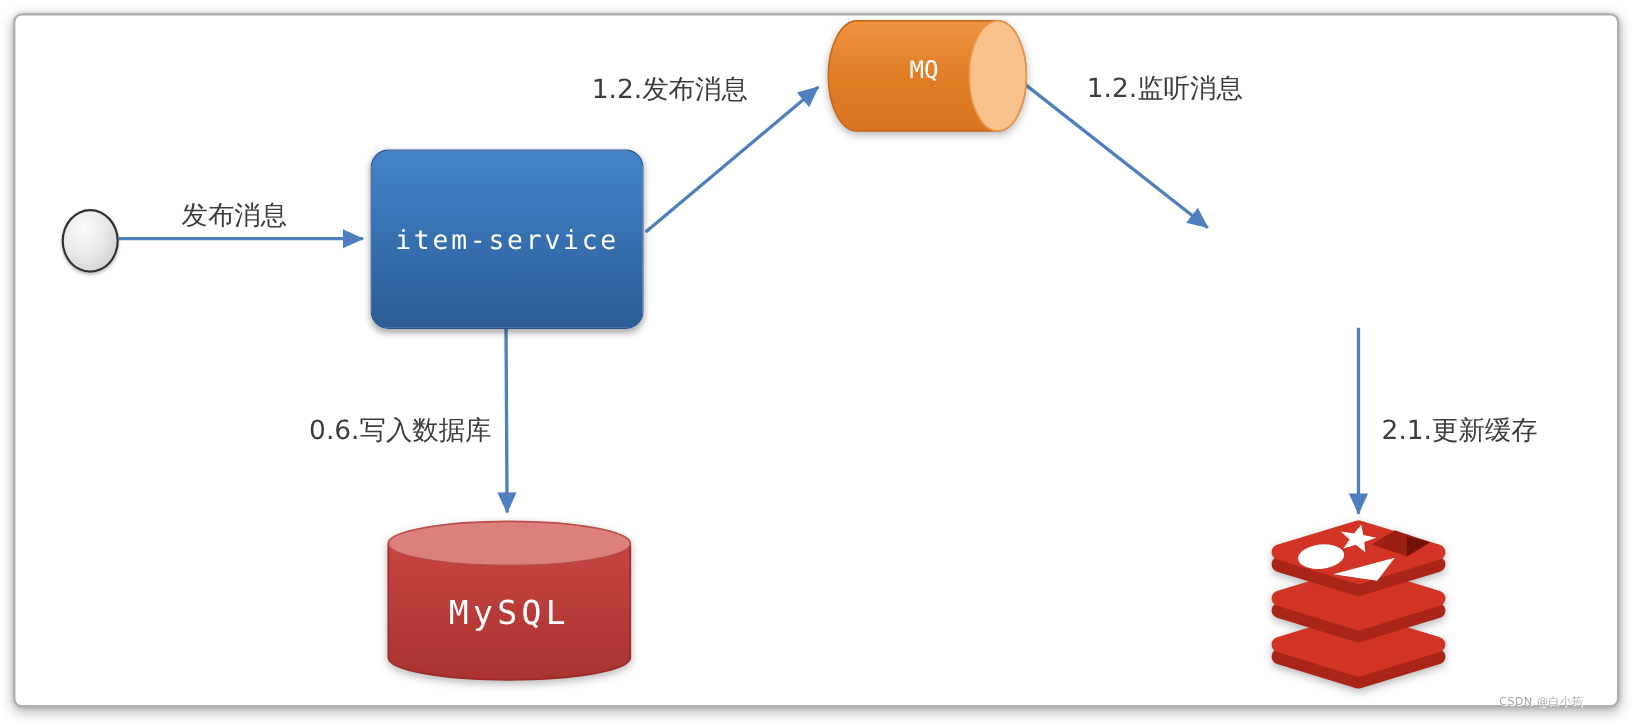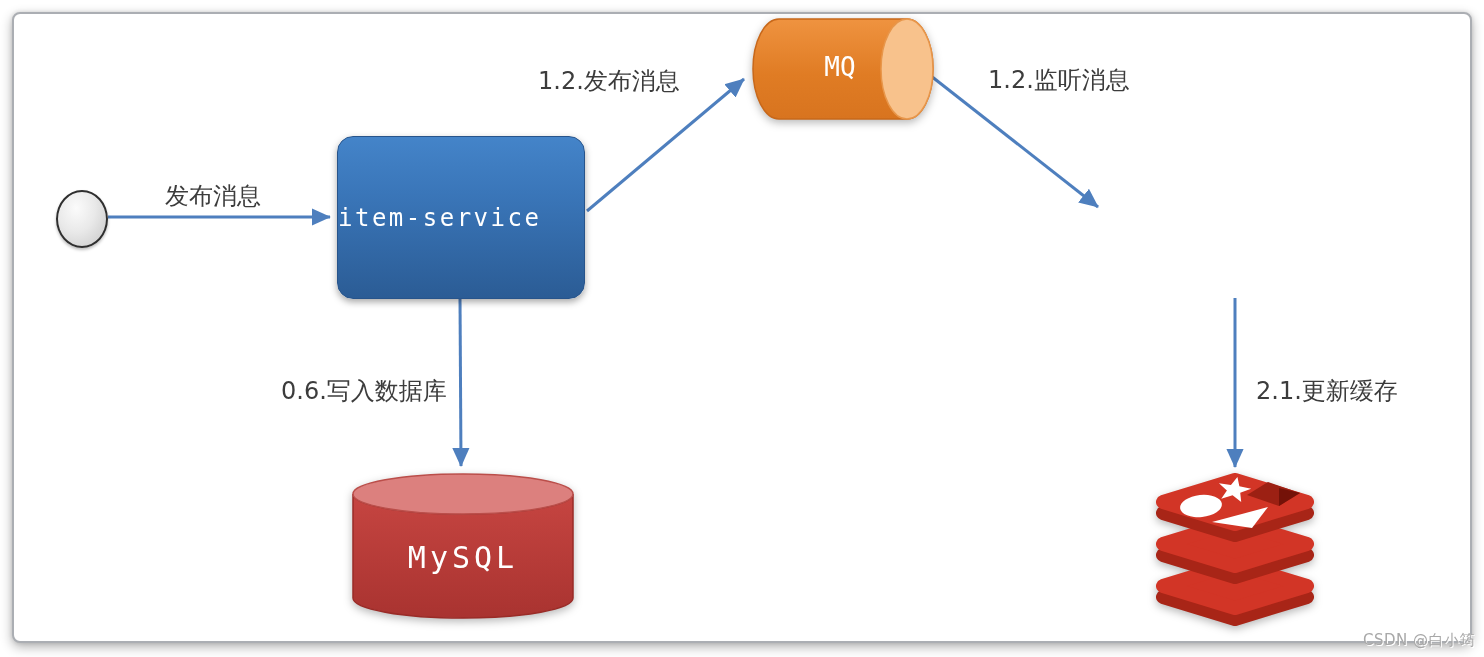--- a/index.html
+++ b/index.html
@@ -7,21 +7,21 @@
     position:relative;width:1484px;height:657px;overflow:hidden;
     font-family:"DejaVu Sans","Liberation Sans",sans-serif;
     background:#ffffff;
   }
   .frame{
     position:absolute;left:12px;top:12px;width:1456px;height:627px;
     background:#ffffff;border:2px solid #abaeb3;border-radius:8px;
     box-shadow:0 4px 12px rgba(0,0,0,.30),0 0 4px rgba(0,0,0,.12);
   }
   .arrow-layer{position:absolute;left:0;top:0;width:1484px;height:657px;pointer-events:none;}
-  .node{position:absolute;display:flex;align-items:center;justify-content:flex-start;}
+  .node{position:absolute;display:flex;align-items:center;justify-content:center;}
   .service-box{
     width:246px;height:161px;border-radius:16px;
     background:linear-gradient(180deg,#4484c9 0%,#3a76b9 35%,#2b5c95 100%);
     border:1px solid #27548b;
     box-shadow:0 3px 7px rgba(0,0,0,.35);
     color:#ffffff;font-family:"DejaVu Sans Mono","Liberation Mono",monospace;
     font-size:24px;letter-spacing:2.5px;
   }
   .start-ellipse{
     width:48px;height:54px;border-radius:50%;
@@ -31,21 +31,21 @@
   }
   .cyl-label{
     position:absolute;color:#ffffff;
     font-family:"DejaVu Sans Mono","Liberation Mono",monospace;
     text-align:center;pointer-events:none;
   }
   .edge-label{
     position:absolute;color:#3c3c3c;font-size:24px;white-space:nowrap;
   }
   .watermark{
-    position:absolute;left:1363px;top:631px;font-size:15px;color:#a8a8a8;
+    position:absolute;left:1363px;top:631px;font-size:10px;color:#a8a8a8;
     text-shadow:1px 1px 0 #ffffff;white-space:nowrap;letter-spacing:.5px;
   }
   .shape-svg{position:absolute;filter:drop-shadow(0 3px 4px rgba(0,0,0,.28));}
 </style>
 </head>
 <body>
 
 <div class="stage">
 
   <div class="frame"></div>
@@ -76,21 +76,21 @@
     <defs>
       <linearGradient id="mqg" x1="0" y1="0" x2="0" y2="1">
         <stop offset="0" stop-color="#ef9340"></stop>
         <stop offset="0.55" stop-color="#e07c24"></stop>
         <stop offset="1" stop-color="#d8741f"></stop>
       </linearGradient>
     </defs>
     <path d="M34,3 A26,50 0 0 0 8,53 A26,50 0 0 0 34,103 L162,103 A26,50 0 0 0 188,53 A26,50 0 0 0 162,3 Z" fill="url(#mqg)" stroke="#c8681a" stroke-width="1.5"></path>
     <ellipse cx="162" cy="53" rx="26" ry="50" fill="#f8c28c" stroke="#e8964a" stroke-width="1.5"></ellipse>
   </svg>
-  <div class="cyl-label" style="left:790px;top:52px;width:100px;font-size:26px;">MQ</div>
+  <div class="cyl-label" style="left:790px;top:52px;width:100px;font-size:22px;">MQ</div>
 
   <svg class="shape-svg" style="left:350px;top:470px;" width="226" height="152" viewBox="0 0 226 152">
     <defs>
       <linearGradient id="myg" x1="0" y1="0" x2="0" y2="1">
         <stop offset="0" stop-color="#c64541"></stop>
         <stop offset="1" stop-color="#a93330"></stop>
       </linearGradient>
     </defs>
     <path d="M3,24 L3,128 A110,20 0 0 0 223,128 L223,24 A110,20 0 0 1 3,24 Z" fill="url(#myg)" stroke="#9a2b27" stroke-width="1.5"></path>
     <ellipse cx="113" cy="24" rx="110" ry="20" fill="#dc807e" stroke="#bb4e4a" stroke-width="1.5"></ellipse>

